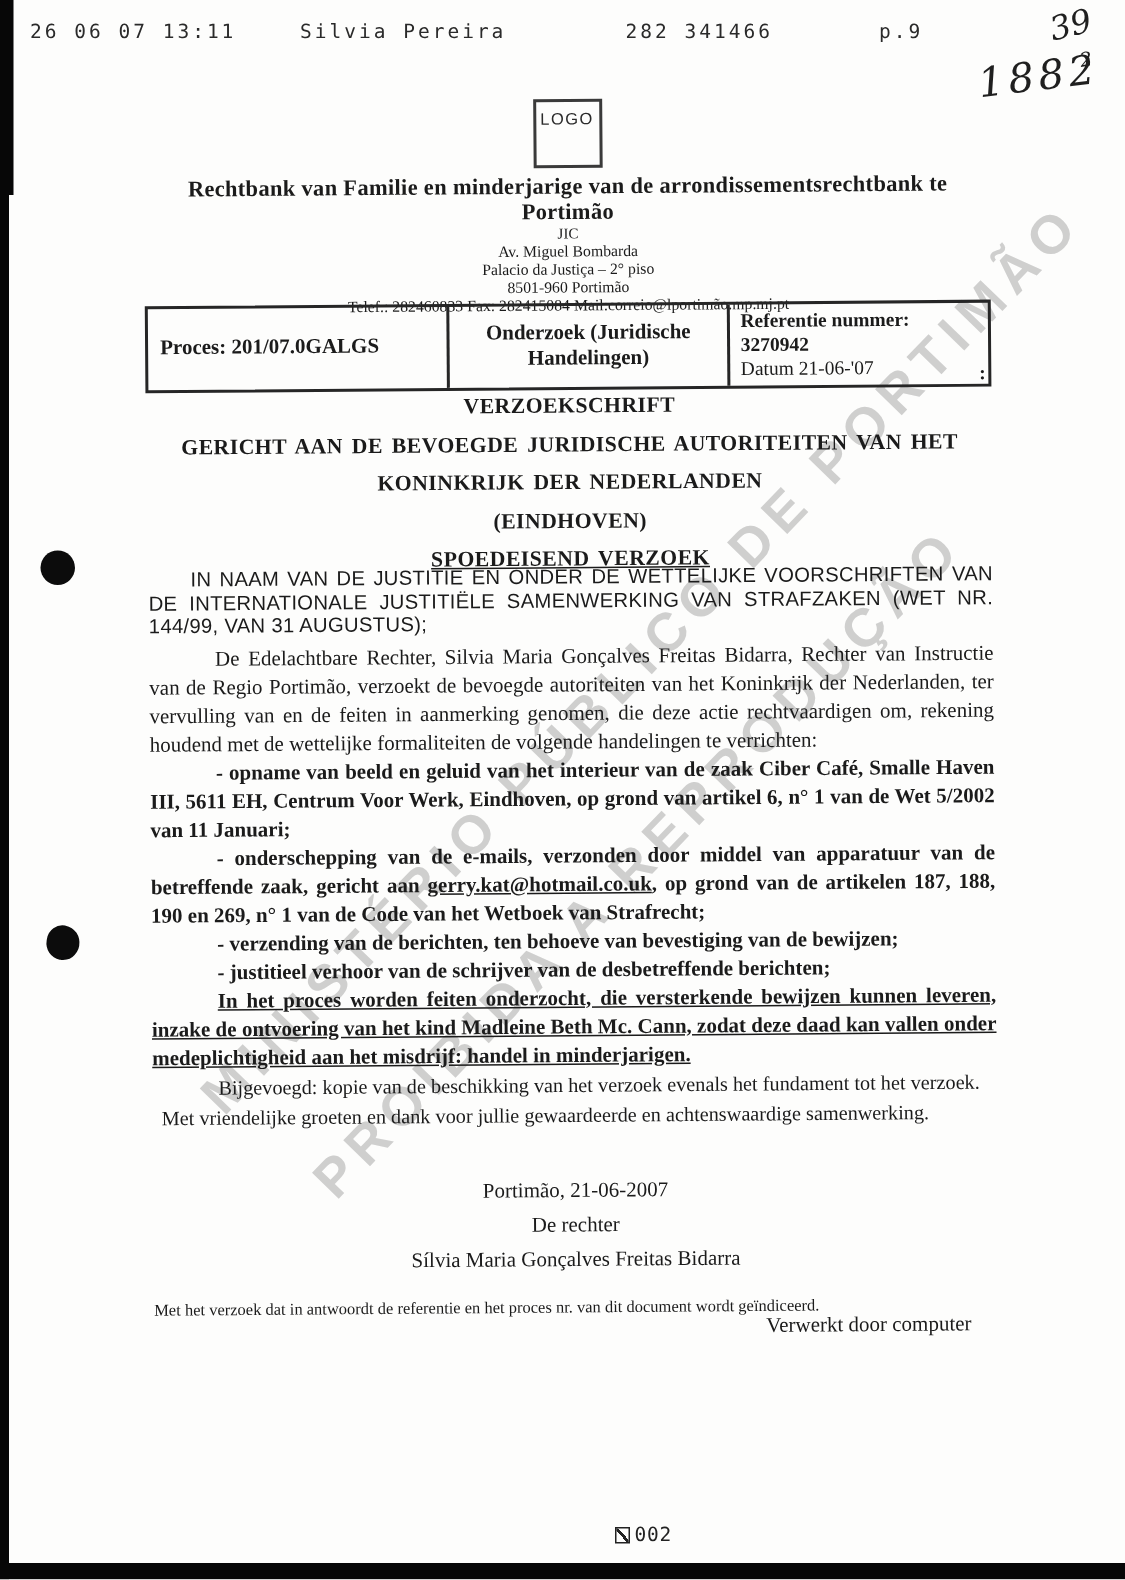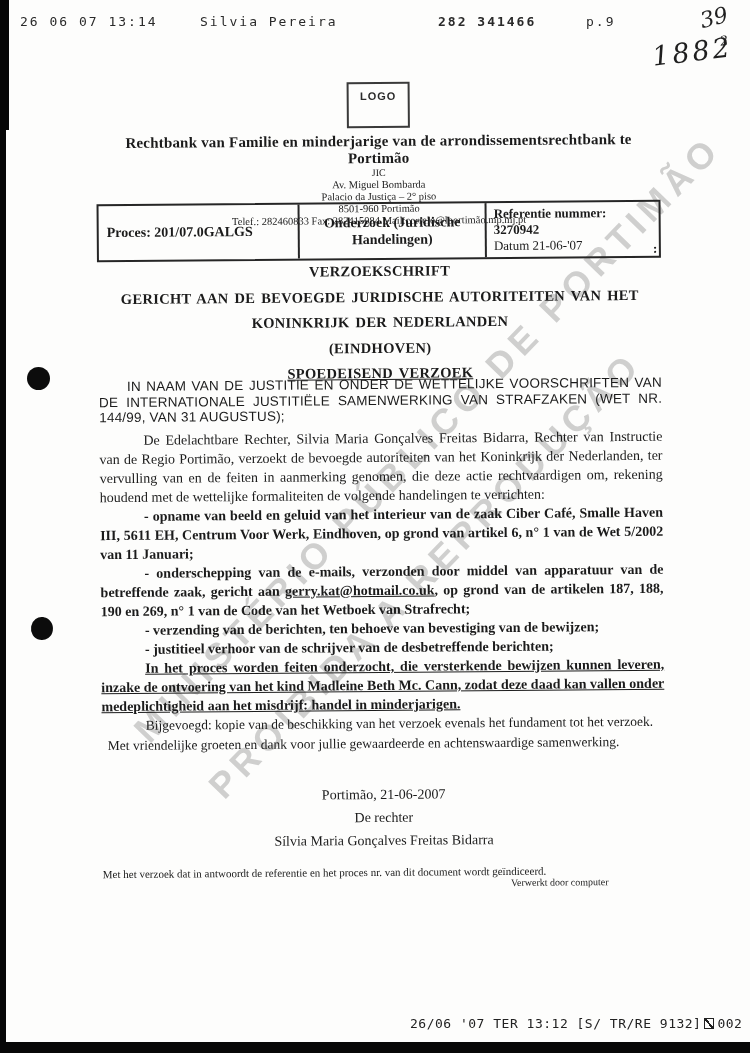--- a/index.html
+++ b/index.html
@@ -9,21 +9,21 @@
   .edge-left{position:absolute;left:0;top:0;width:6px;height:1053px;background:#070707;}
   .edge-left-top{position:absolute;left:0;top:0;width:9px;height:130px;background:#070707;}
   .edge-bottom{position:absolute;left:0;top:1042px;width:750px;height:11px;background:#070707;}
   .punch-dot{position:absolute;background:#0c0c0c;border-radius:50%;}
   .dot1{left:27px;top:367px;width:23px;height:23px;}
   .dot2{left:31px;top:617px;width:22px;height:23px;transform:rotate(10deg);border-radius:48% 52% 50% 50%;}
 
   
   .fax-header span{position:absolute;top:14px;font-family:"DejaVu Sans Mono",monospace;
         font-size:13px;letter-spacing:2px;color:#2a2a2a;}
-  .fh-dt{left:20px;} .fh-name{left:200px;} .fh-num{left:438px;font-weight:bold;} .fh-pg{left:586px;letter-spacing:1px;}
+  .fh-dt{left:20px;} .fh-name{left:200px;} .fh-num{left:417px;} .fh-pg{left:586px;letter-spacing:1px;}
 
   
   .hw{position:absolute;font-family:"DejaVu Serif",serif;font-style:italic;color:#1f1f1f;}
   .hw-39{left:700px;top:5px;font-size:22px;transform:rotate(-14deg);}
   .hw-slash{left:716px;top:27px;width:20px;height:2px;background:#1f1f1f;transform:rotate(-55deg);}
   .hw-2{left:720px;top:33px;font-size:13px;transform:rotate(-10deg);}
   .hw-1882{left:652px;top:36px;font-size:27px;letter-spacing:3px;transform:rotate(-7deg);}
   .hw-underline{left:642px;top:66px;width:58px;height:9px;border-bottom:3px solid #1f1f1f;
         border-radius:0 0 100% 100%/0 0 160% 160%;transform:rotate(-8deg);}
 
@@ -31,21 +31,21 @@
   .wm{position:absolute;z-index:0;font-family:"Liberation Sans",sans-serif;font-weight:bold;
       color:rgba(150,150,150,0.45);text-align:center;white-space:nowrap;}
   .wm1{left:40px;top:478px;width:660px;font-size:36px;letter-spacing:6px;transform:rotate(-46deg);}
   .wm2{left:130px;top:570px;width:560px;font-size:36px;letter-spacing:6px;transform:rotate(-46deg);}
 
   .doc{position:absolute;left:0;top:0;width:750px;height:1053px;z-index:1;
        transform:rotate(-0.45deg);transform-origin:375px 520px;}
 
   
   .letterhead{position:absolute;left:100px;top:66px;width:563px;text-align:center;}
-  .logo-box{width:63px;height:46px;border:2px solid #3a3a3a;margin:16px auto 5px auto;box-sizing:border-box;font-weight:bold;}
+  .logo-box{width:46px;height:46px;border:2px solid #3a3a3a;margin:0 auto 5px auto;box-sizing:border-box;}
   .logo-box span{display:inline-block;margin-top:6px;font-family:"Liberation Sans",sans-serif;
        font-size:11px;letter-spacing:1px;color:#2b2b2b;}
   .court-name{font-size:15px;font-weight:bold;letter-spacing:0.2px;}
   .lh-small{font-size:10.5px;line-height:12px;}
   .lh-jic{font-size:10px;line-height:12px;}
 
   
   .case-table{position:absolute;left:99px;top:202px;width:564px;height:58px;display:flex;
        border:2px solid #262626;box-sizing:border-box;}
   .ct-cell{box-sizing:border-box;display:flex;flex-direction:column;justify-content:center;}
@@ -71,38 +71,38 @@
   .email{text-decoration:underline;}
   .p-nowrap{white-space:nowrap;font-size:13.5px;text-indent:44px;}
   .p-closing{white-space:nowrap;font-size:13.5px;text-indent:6px;margin-top:1px;}
 
   
   .signature{position:absolute;left:100px;top:787px;width:563px;text-align:center;font-size:14px;}
   .signature div{margin-bottom:7px;}
 
   
   .footer-note{position:absolute;left:100px;top:866px;font-size:11px;}
-  .footer-processed{position:absolute;left:508px;top:878px;font-size:10px;}
+  .footer-processed{position:absolute;left:508px;top:878px;font-size:14px;}
   .fax-footer{position:absolute;left:410px;top:1016px;font-family:"DejaVu Sans Mono",monospace;
        font-size:13px;letter-spacing:0.5px;color:#222;display:flex;align-items:center;gap:3px;}
   .fax-glyph{display:inline-block;width:10px;height:11px;border:1.5px solid #222;box-sizing:border-box;
        background:linear-gradient(to top right,transparent 42%,#222 42%,#222 58%,transparent 58%);}
 </style>
 </head>
 <body>
 
 <div class="page">
 
   
   <div class="wm wm1">MINISTÉRIO PÚBLICO DE PORTIMÃO</div>
   <div class="wm wm2">PROIBIDA A REPRODUÇÃO</div>
 
   
   <div class="fax-header">
-    <span class="fh-dt">26 06 07 13:14</span>
+    <span class="fh-dt">26 06 07 13:11</span>
     <span class="fh-name">Silvia Pereira</span>
     <span class="fh-num">282 341466</span>
     <span class="fh-pg">p.9</span>
   </div>
 
   
   <span class="hw hw-39">39</span>
   <span class="hw-slash"></span>
   <span class="hw hw-2">2</span>
   <span class="hw hw-1882">1882</span>
@@ -169,18 +169,17 @@
       <div>De rechter</div>
       <div>Sílvia Maria Gonçalves Freitas Bidarra</div>
     </div>
 
     <div class="footer-note">Met het verzoek dat in antwoordt de referentie en het proces nr. van dit document wordt geïndiceerd.</div>
     <div class="footer-processed">Verwerkt door computer</div>
   </div>
 
   
   <div class="fax-footer">
-    <span>26/06 '07 TER 13:12  [S/ TR/RE 9132]</span>
     <span class="fax-glyph"></span>
     <span>002</span>
   </div>
 
 </div>
 
 </body></html>

